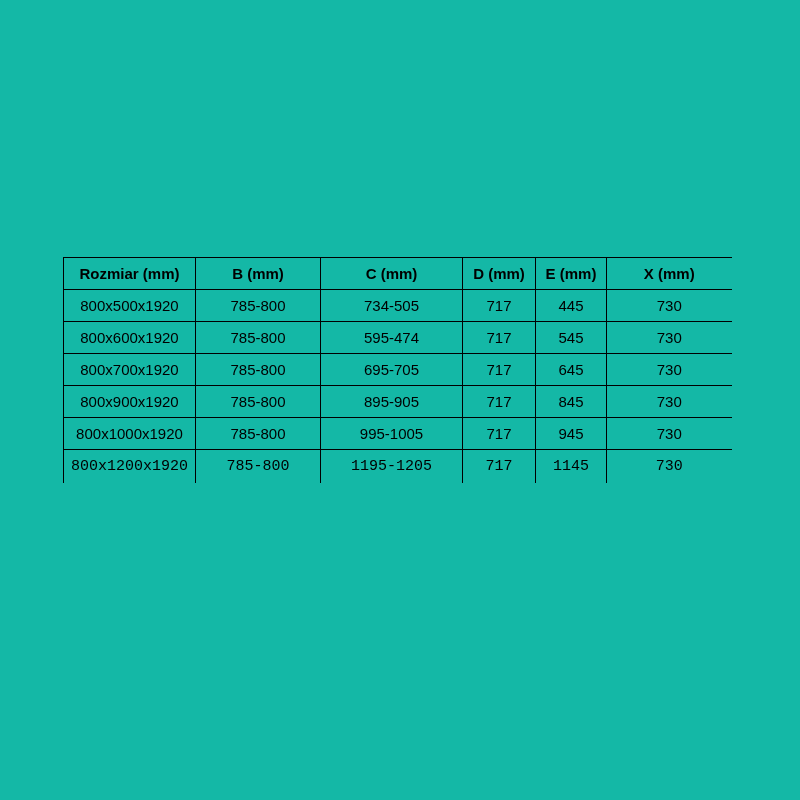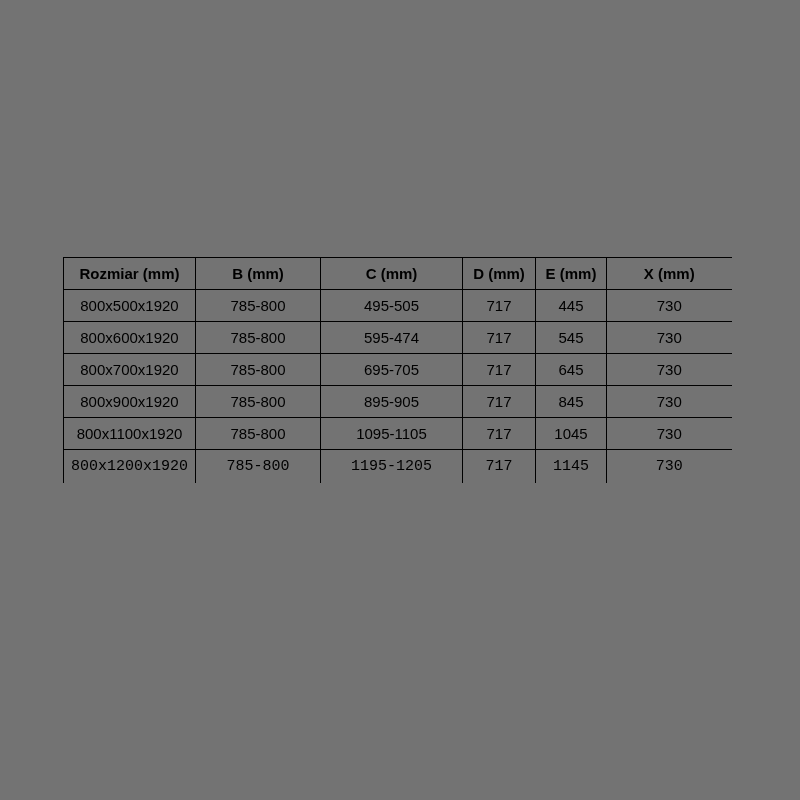--- a/index.html
+++ b/index.html
@@ -4,21 +4,21 @@
 <style>
   html, body {
     margin: 0;
     padding: 0;
     background: #ffffff;
   }
   .page {
     position: relative;
     width: 800px;
     height: 800px;
-    background: #737373;
+    background: #14b8a6;
     overflow: hidden;
     font-family: "Liberation Sans", sans-serif;
   }
   table.spec-table {
     position: absolute;
     left: 63px;
     top: 257px;
     width: 668px;
     border-collapse: collapse;
     table-layout: fixed;
@@ -73,21 +73,21 @@
         <th>C (mm)</th>
         <th>D (mm)</th>
         <th>E (mm)</th>
         <th>X (mm)</th>
       </tr>
     </thead>
     <tbody>
       <tr>
         <td>800x500x1920</td>
         <td>785-800</td>
-        <td>495-505</td>
+        <td>734-505</td>
         <td>717</td>
         <td>445</td>
         <td>730</td>
       </tr>
       <tr>
         <td>800x600x1920</td>
         <td>785-800</td>
         <td>595-474</td>
         <td>717</td>
         <td>545</td>
@@ -103,25 +103,25 @@
       </tr>
       <tr>
         <td>800x900x1920</td>
         <td>785-800</td>
         <td>895-905</td>
         <td>717</td>
         <td>845</td>
         <td>730</td>
       </tr>
       <tr>
-        <td>800x1100x1920</td>
+        <td>800x1000x1920</td>
         <td>785-800</td>
-        <td>1095-1105</td>
+        <td>995-1005</td>
         <td>717</td>
-        <td>1045</td>
+        <td>945</td>
         <td>730</td>
       </tr>
       <tr>
         <td>800x1200x1920</td>
         <td>785-800</td>
         <td>1195-1205</td>
         <td>717</td>
         <td>1145</td>
         <td>730</td>
       </tr>

